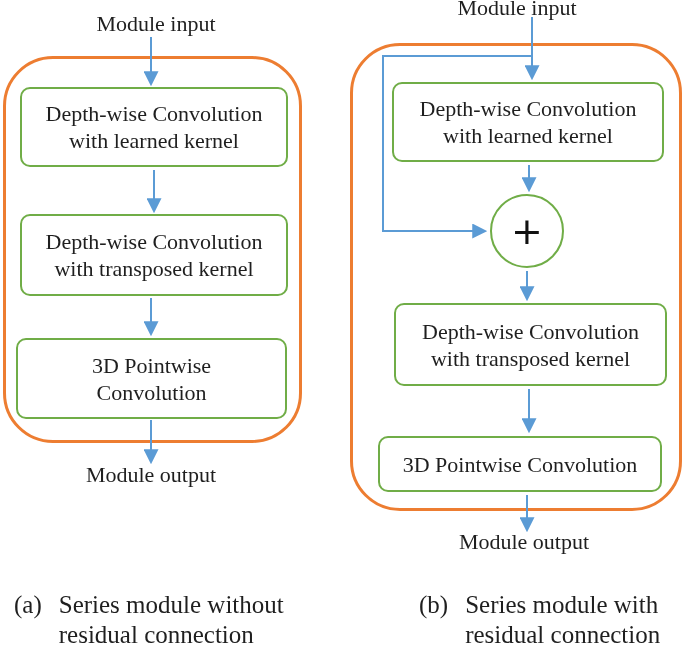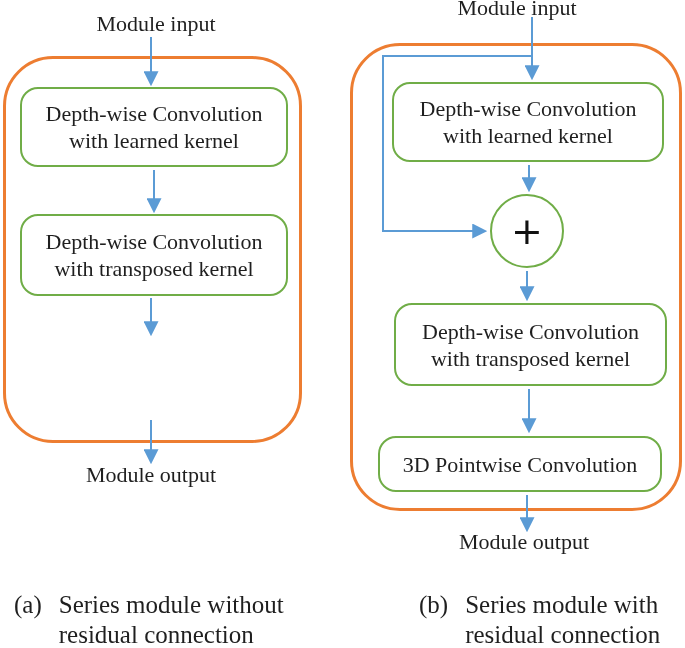--- a/index.html
+++ b/index.html
@@ -10,21 +10,21 @@
     position:relative; width:685px; height:648px; background:#fff;
     font-family:"Liberation Serif","DejaVu Serif",serif; color:var(--ink);
     overflow:hidden;
     text-decoration:underline;
   }
   .module-frame{
     position:absolute; border:3px solid var(--orange); border-radius:50px;
     background:transparent;
   }
   .op-box{
-    position:absolute; border:2.5px solid var(--green); border-radius:18px;
+    position:absolute; border:2.5px solid var(--green); border-radius:10px;
     background:#fff; display:flex; align-items:center; justify-content:center;
     text-align:center; font-size:22px; line-height:27px; white-space:pre-line;
     color:var(--ink);
   }
   .add-circle{
     position:absolute; width:70px; height:70px; border:2.5px solid var(--green);
     border-radius:50%; background:#fff; display:flex; align-items:center;
     justify-content:center; font-family:"DejaVu Sans","Liberation Sans",sans-serif;
     font-size:38px; line-height:1; color:#111;
   }
@@ -54,20 +54,22 @@
   <div class="io-label" style="left:66px; top:12px;">Module input</div>
 
   <div class="module-frame" style="left:3px; top:56px; width:293px; height:381px;"></div>
 
   <div class="op-box" style="left:20px; top:87px; width:264px; height:76px;">Depth-wise Convolution
 with learned kernel</div>
 
   <div class="op-box" style="left:20px; top:214px; width:264px; height:78px;">Depth-wise Convolution
 with transposed kernel</div>
 
+  <div class="op-box" style="left:16px; top:338px; width:267px; height:77px;">3D Pointwise
+Convolution</div>
 
   <div class="io-label" style="left:61px; top:463px;">Module output</div>
 
   <div class="caption" style="left:14px; top:590px;">
     <span class="cap-marker">(a)</span>
     <span class="cap-text">Series module without
 residual connection</span>
   </div>
 
   <div class="io-label" style="left:427px; top:-4px;">Module input</div>

